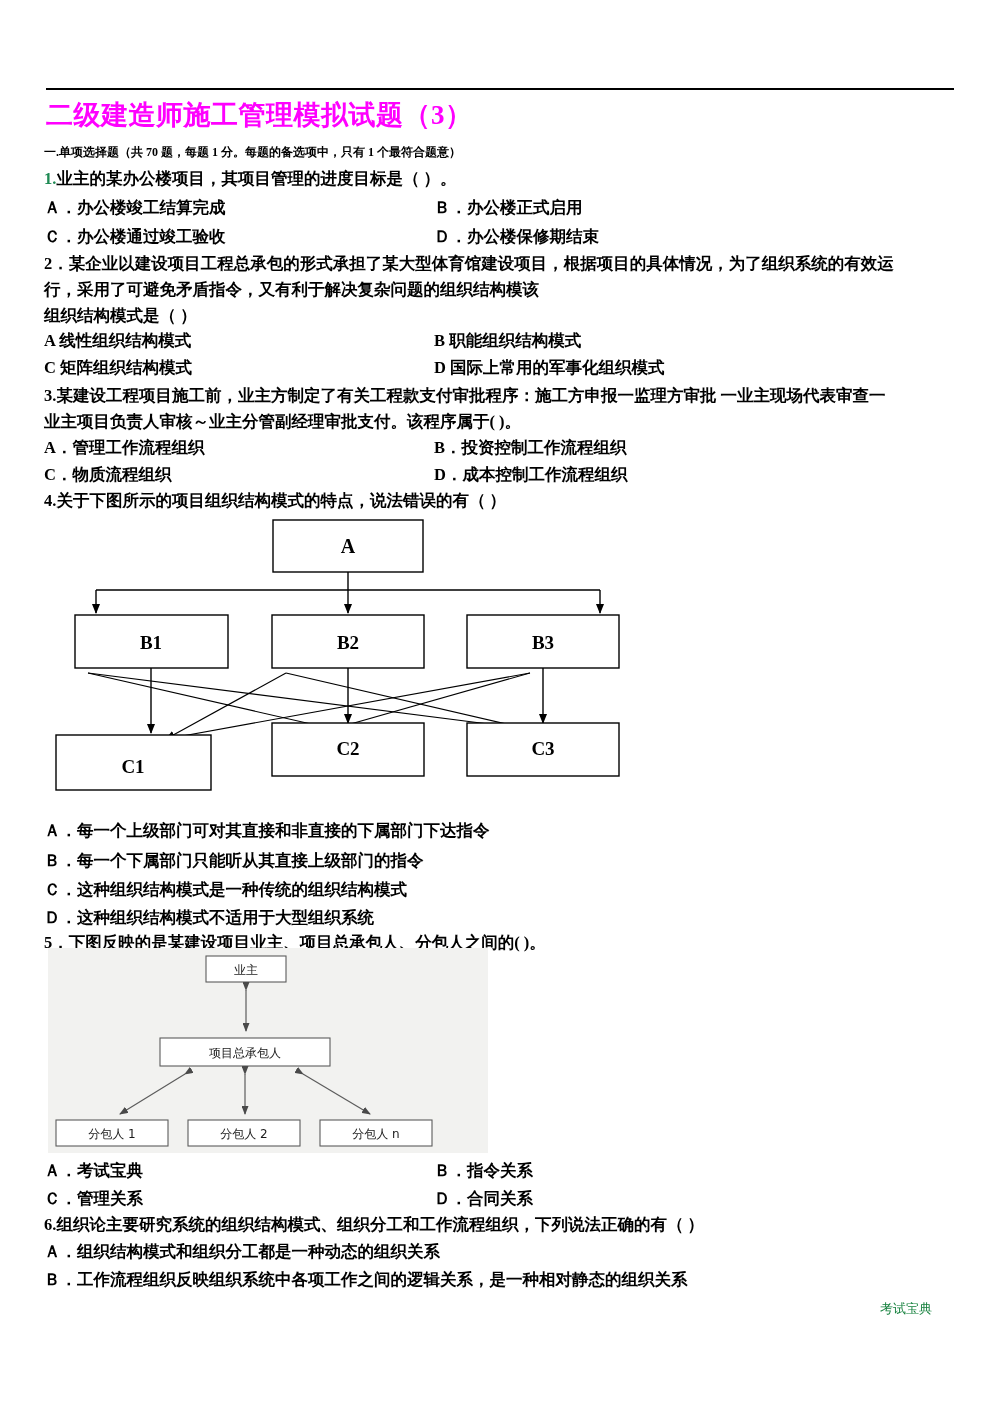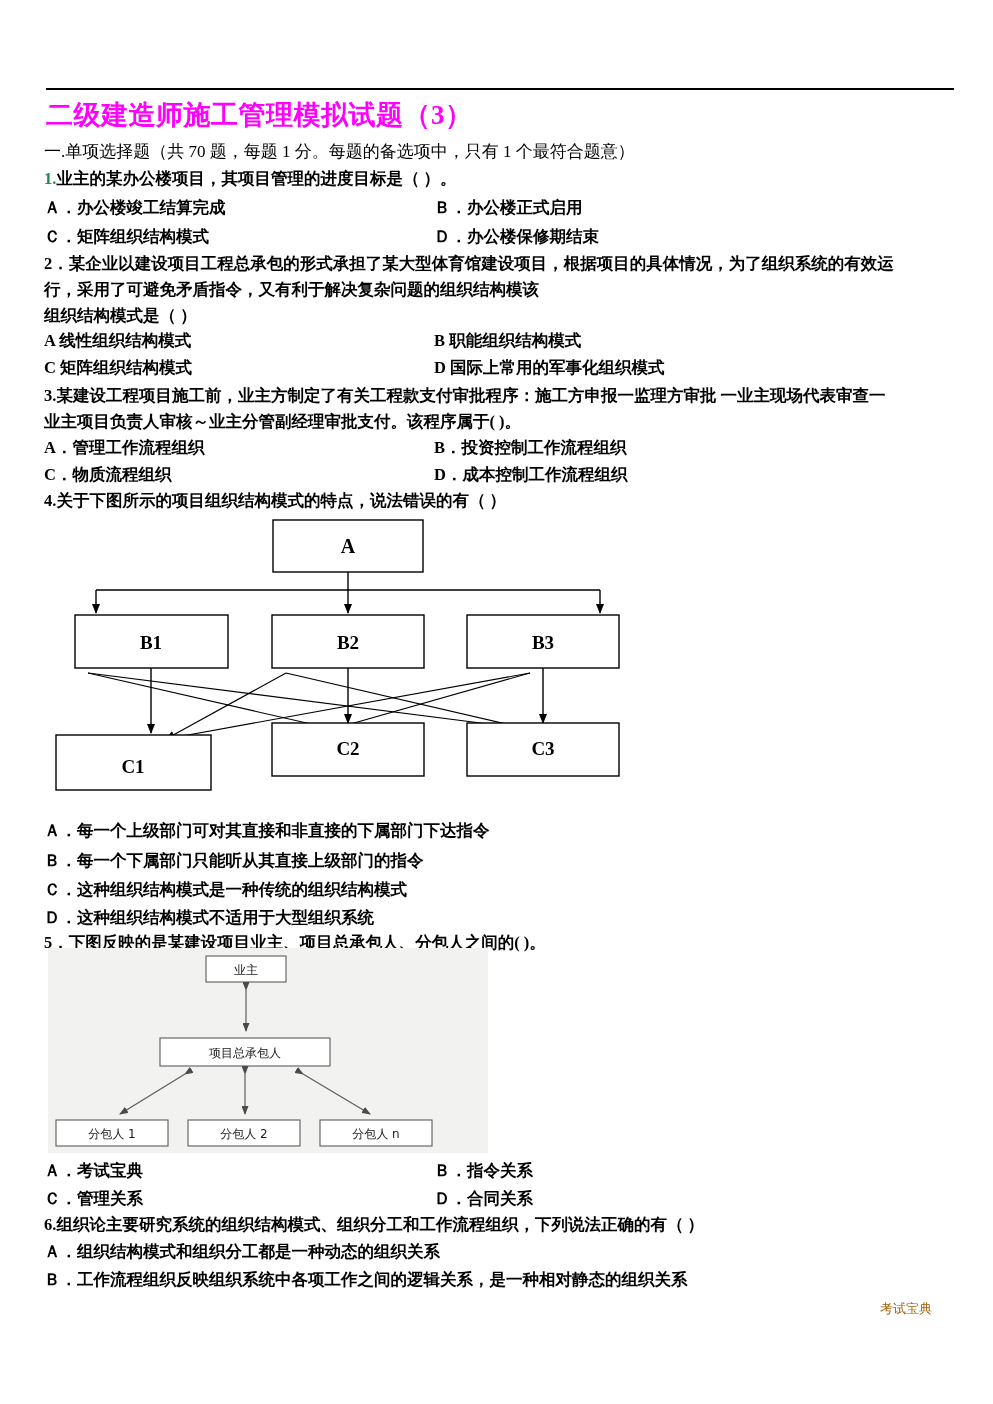--- a/index.html
+++ b/index.html
@@ -38,22 +38,22 @@
     font-weight: bold;
     color: #ff00ff;
     letter-spacing: 0.5px;
     line-height: 34px;
     white-space: nowrap;
   }
   .section-head {
     position: absolute;
     left: 44px;
     top: 141px;
-    font-size: 17px;
-    font-weight: normal;
+    font-size: 12px;
+    font-weight: bold;
     line-height: 22px;
     white-space: nowrap;
   }
   .q {
     position: absolute;
     left: 44px;
     font-size: 16.5px;
     font-weight: bold;
     line-height: 22px;
   }
@@ -90,21 +90,21 @@
     background: #0ea5e9;
   }
   #diagram2 svg { display: block; }
 
   .footer {
     position: absolute;
     left: 880px;
     top: 1300px;
     font-size: 13px;
     font-family: "DejaVu Sans", sans-serif;
-    color: #a16207;
+    color: #15803d;
     white-space: nowrap;
   }
 </style>
 </head>
 <body>
 
 <div class="page">
 
   <div class="hrule"></div>
 
@@ -113,21 +113,21 @@
   <div class="section-head">一.单项选择题（共 70 题，每题 1 分。每题的备选项中，只有 1 个最符合题意）</div>
 
   <div class="q q-wide" style="top:168px;">
     <span class="qnum-green">1.</span><span>业主的某办公楼项目，其项目管理的进度目标是（     ）。</span>
   </div>
   <div class="opt-row" style="top:198px; height:22px;font-family:Liberation Mono, monospace;">
     <span class="opt-a0">Ａ．办公楼竣工结算完成</span>
     <span class="opt-b0">Ｂ．办公楼正式启用</span>
   </div>
   <div class="opt-row" style="top:226px; height:22px;">
-    <span class="opt-a0">Ｃ．矩阵组织结构模式</span>
+    <span class="opt-a0">Ｃ．办公楼通过竣工验收</span>
     <span class="opt-b0">Ｄ．办公楼保修期结束</span>
   </div>
 
   <div class="q q-wide" style="top:253px;">2．某企业以建设项目工程总承包的形式承担了某大型体育馆建设项目，根据项目的具体情况，为了组织系统的有效运</div>
   <div class="q q-wide" style="top:279px;">行，采用了可避免矛盾指令，又有利于解决复杂问题的组织结构模该</div>
   <div class="q q-wide" style="top:305px;">组织结构模式是（   ）</div>
   <div class="opt-row" style="top:330px; height:22px;">
     <span class="opt-a0">A 线性组织结构模式</span>
     <span class="opt-b0">B 职能组织结构模式</span>
   </div>

